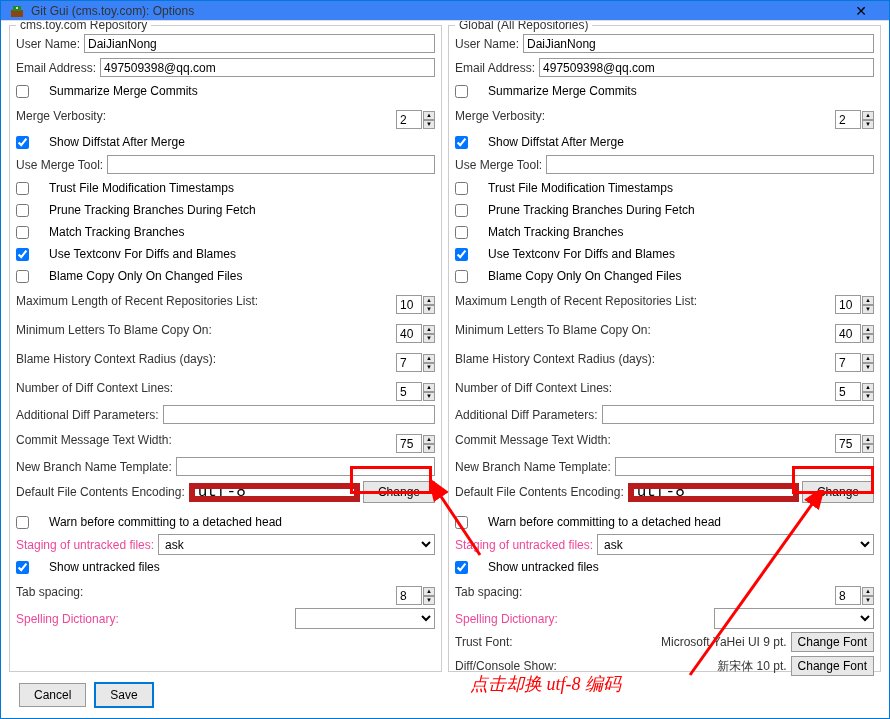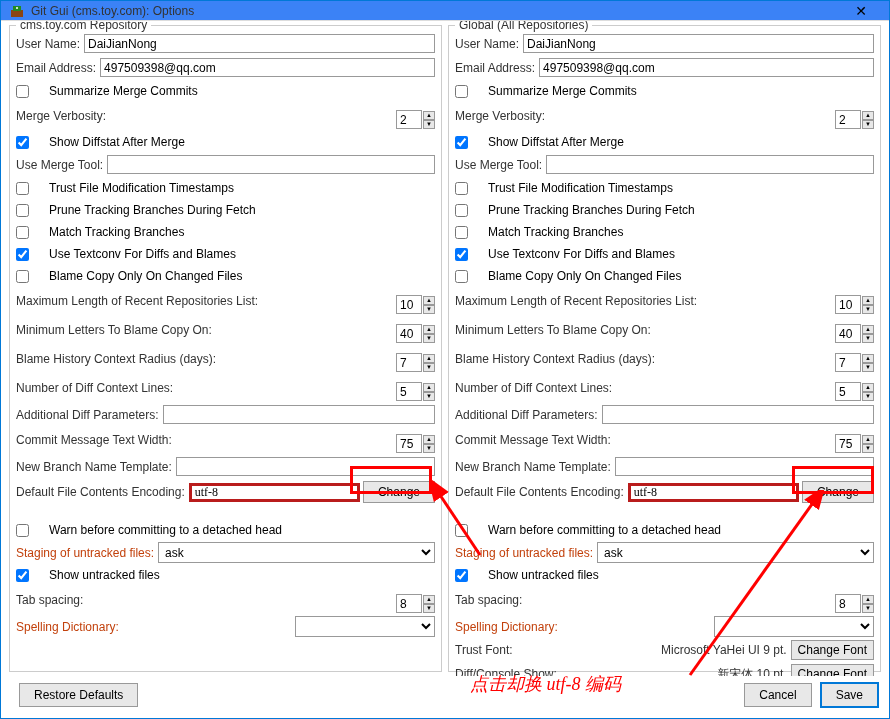--- a/index.html
+++ b/index.html
@@ -18,26 +18,26 @@
 .row input[type="text"] { flex: 1; border: 1px solid #999; padding: 1px 3px; font-size: 12px; height: 19px; min-width: 0; font-family: inherit; }
 .cb-row { display: flex; align-items: center; margin-bottom: 2px; min-height: 20px; gap: 14px; }
 .cb-row input[type="checkbox"] { margin-right: 6px; }
 .num-row { display: flex; margin-bottom: 2px; min-height: 21px; margin-top: 8px; }
 .num-row .label { flex: 1; color: #333; }
 .num-row .spinner { display: flex; align-items: center; }
 .num-row input[type="text"] { width: 26px; text-align: left; border: 1px solid #999; padding: 1px 3px; font-size: 12px; height: 19px; font-family: inherit; }
 .spin-btns { display: flex; flex-direction: column; margin-left: 1px; }
 .spin-btns button { width: 12px; height: 9px; border: 1px solid #999; background: #e8e8e8; font-size: 6px; line-height: 5px; padding: 0; cursor: pointer; }
 .sel-row { display: flex; align-items: center; margin-bottom: 2px; min-height: 21px; }
-.sel-row .label { margin-right: 4px; color: #c2410c; }
+.sel-row .label { margin-right: 4px; color: #ec4899; }
 .sel-row select { flex: 1; border: 1px solid #999; padding: 1px 2px; font-size: 12px; height: 21px; background: #fff; min-width: 0; font-family: inherit; }
 .sel-row .sel-fixed { width: 160px; }
-.enc-row { display: flex; align-items: center; margin-bottom: 16px; min-height: 24px; }
+.enc-row { display: flex; align-items: center; margin-bottom: 8px; min-height: 24px; }
 .enc-row .label { margin-right: 4px; color: #333; }
-.enc-row input[type="text"] { flex: 1; border: 3px solid #b91c1c; padding: 2px 3px; font-size: 12px; height: 19px; min-width: 0; font-family: Liberation Serif, serif; }
+.enc-row input[type="text"] { flex: 1; border: 6px solid #b91c1c; padding: 2px 3px; font-size: 16px; height: 19px; min-width: 0; font-family: Liberation Mono, monospace; }
 .enc-row button { margin-left: 3px; padding: 3px 14px; border: 1px solid #999; background: #e8e8e8; font-size: 12px; cursor: pointer; font-family: inherit; }
 .font-row { display: flex; align-items: center; margin-bottom: 2px; min-height: 22px; }
 .font-row .label { margin-right: 4px; color: #333; }
 .font-row .font-value { flex: 1; text-align: right; color: #333; margin-right: 4px; white-space: nowrap; overflow: hidden; }
 .font-row button { padding: 2px 6px; border: 1px solid #999; background: #e8e8e8; font-size: 12px; cursor: pointer; white-space: nowrap; font-family: inherit; }
 .footer { display: flex; padding: 6px 10px 10px; align-items: center; }
 .footer .left { flex: 1; }
 .footer button { padding: 4px 14px; border: 1px solid #999; background: #e8e8e8; font-size: 12px; cursor: pointer; margin-left: 8px; font-family: inherit; }
 .footer button.primary { border: 2px solid #0078d7; }
 .highlight-box { border: 3px solid #f00; position: absolute; pointer-events: none; z-index: 10; }
@@ -358,23 +358,20 @@
         </div>
       <div class="font-row">
           <span class="label">Diff/Console Show:</span>
           <span class="font-value">新宋体 10 pt.</span>
           <button>Change Font</button>
         </div>
     </div>
   </div>
 
   <div class="footer">
-    <div class="left">
-      <button>Restore Defaults</button>
-    </div>
     <button>Cancel</button>
     <button class="primary">Save</button>
   </div>
 </div>
 
 <div class="highlight-box" style="left:350px; top:466px; width:82px; height:28px;"></div>
 <div class="highlight-box" style="left:792px; top:466px; width:82px; height:28px;"></div>
 
 <svg class="arrow-svg" style="left:430px; top:480px; width:60px; height:80px;">
   <defs>

